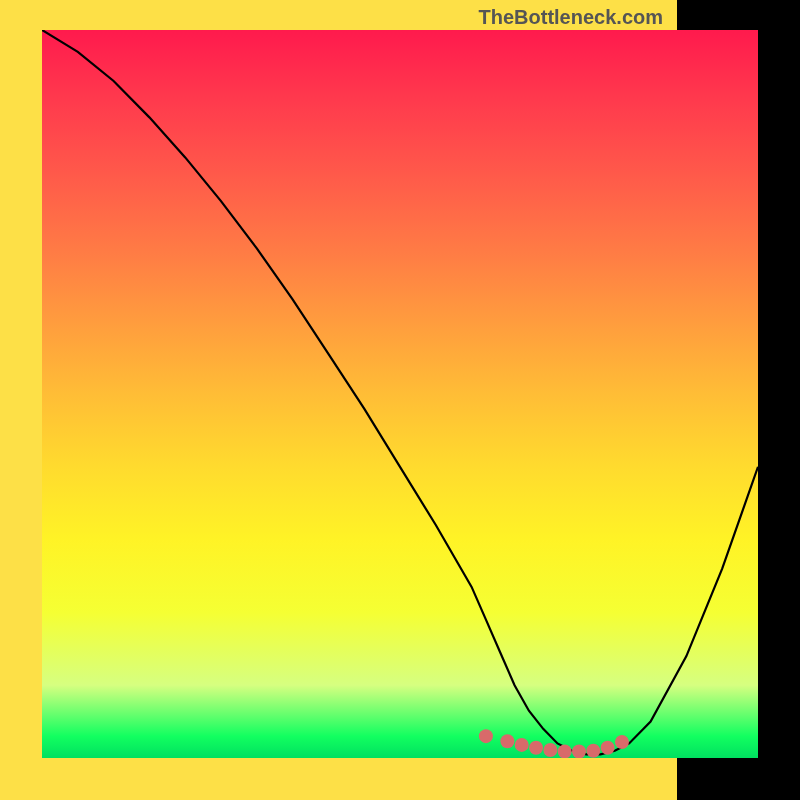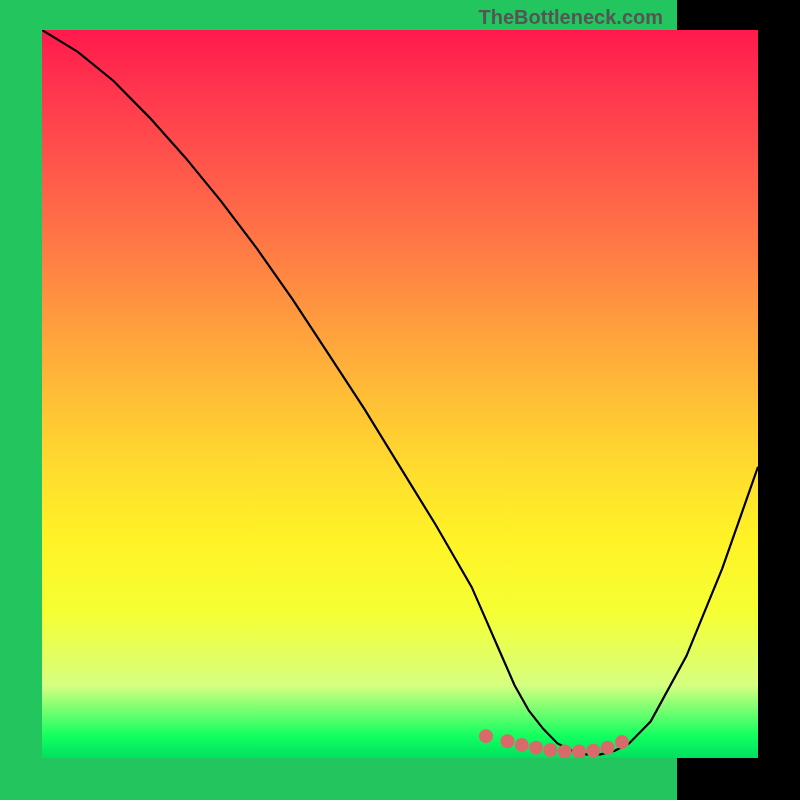--- a/index.html
+++ b/index.html
@@ -8,21 +8,21 @@
     background: #000;
     width: 800px;
     height: 800px;
     overflow: hidden;
     font-family: Arial, sans-serif;
   }
   .container {
     position: relative;
     width: 677px;
     height: 800px;
-    background: #22c55e;
+    background: #fde047;
   }
   .watermark {
     position: absolute;
     top: 6px;
     right: 14px;
     color: #555;
     font-size: 20px;
     font-weight: bold;
     z-index: 10;
   }

